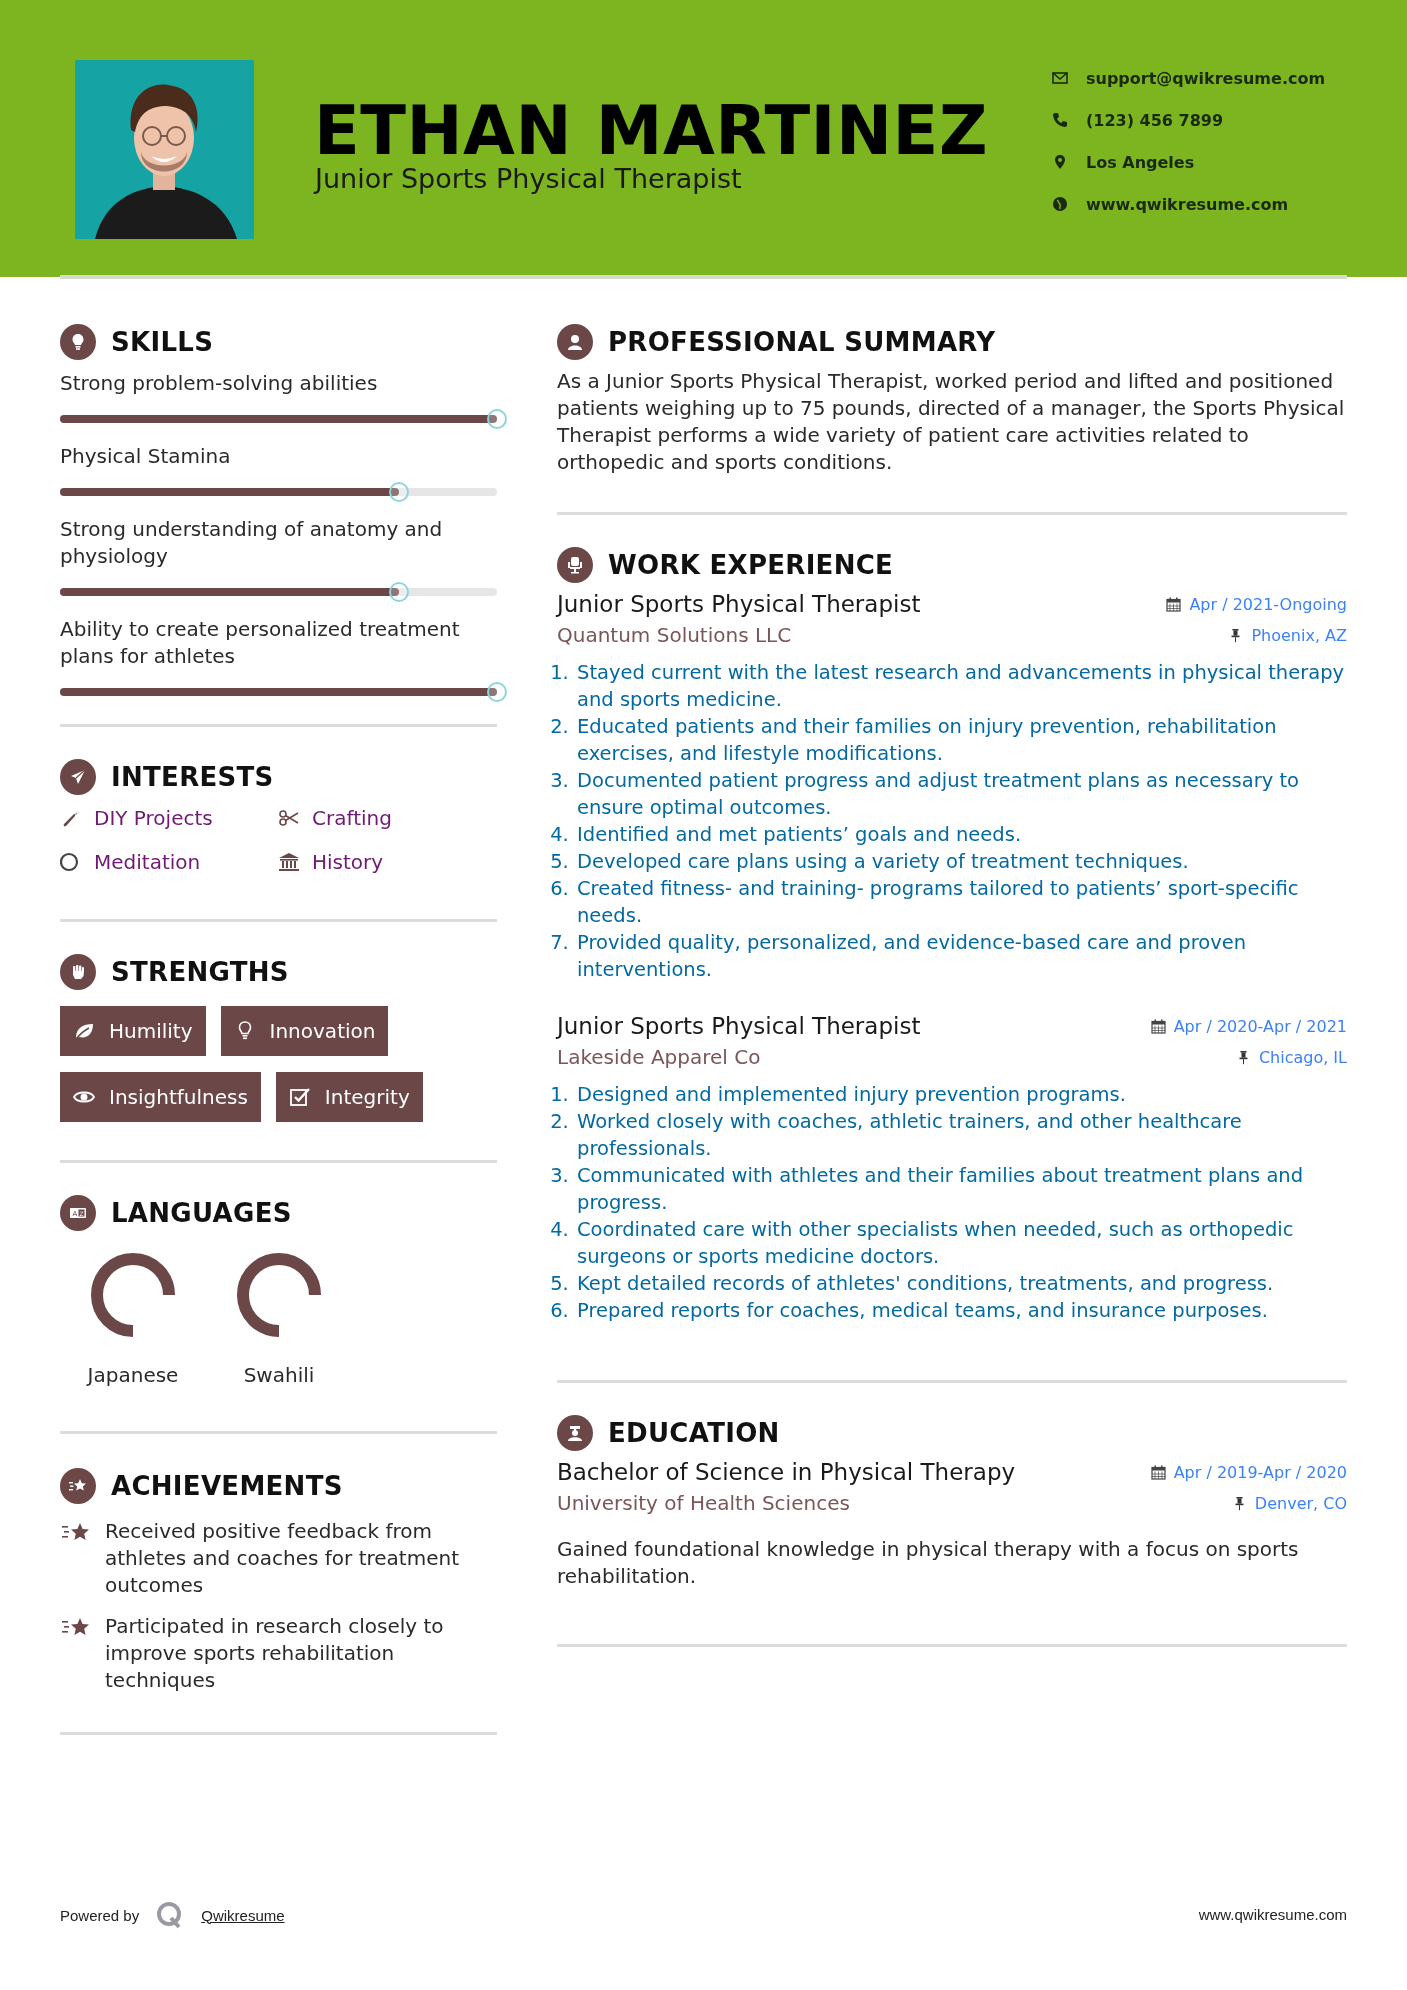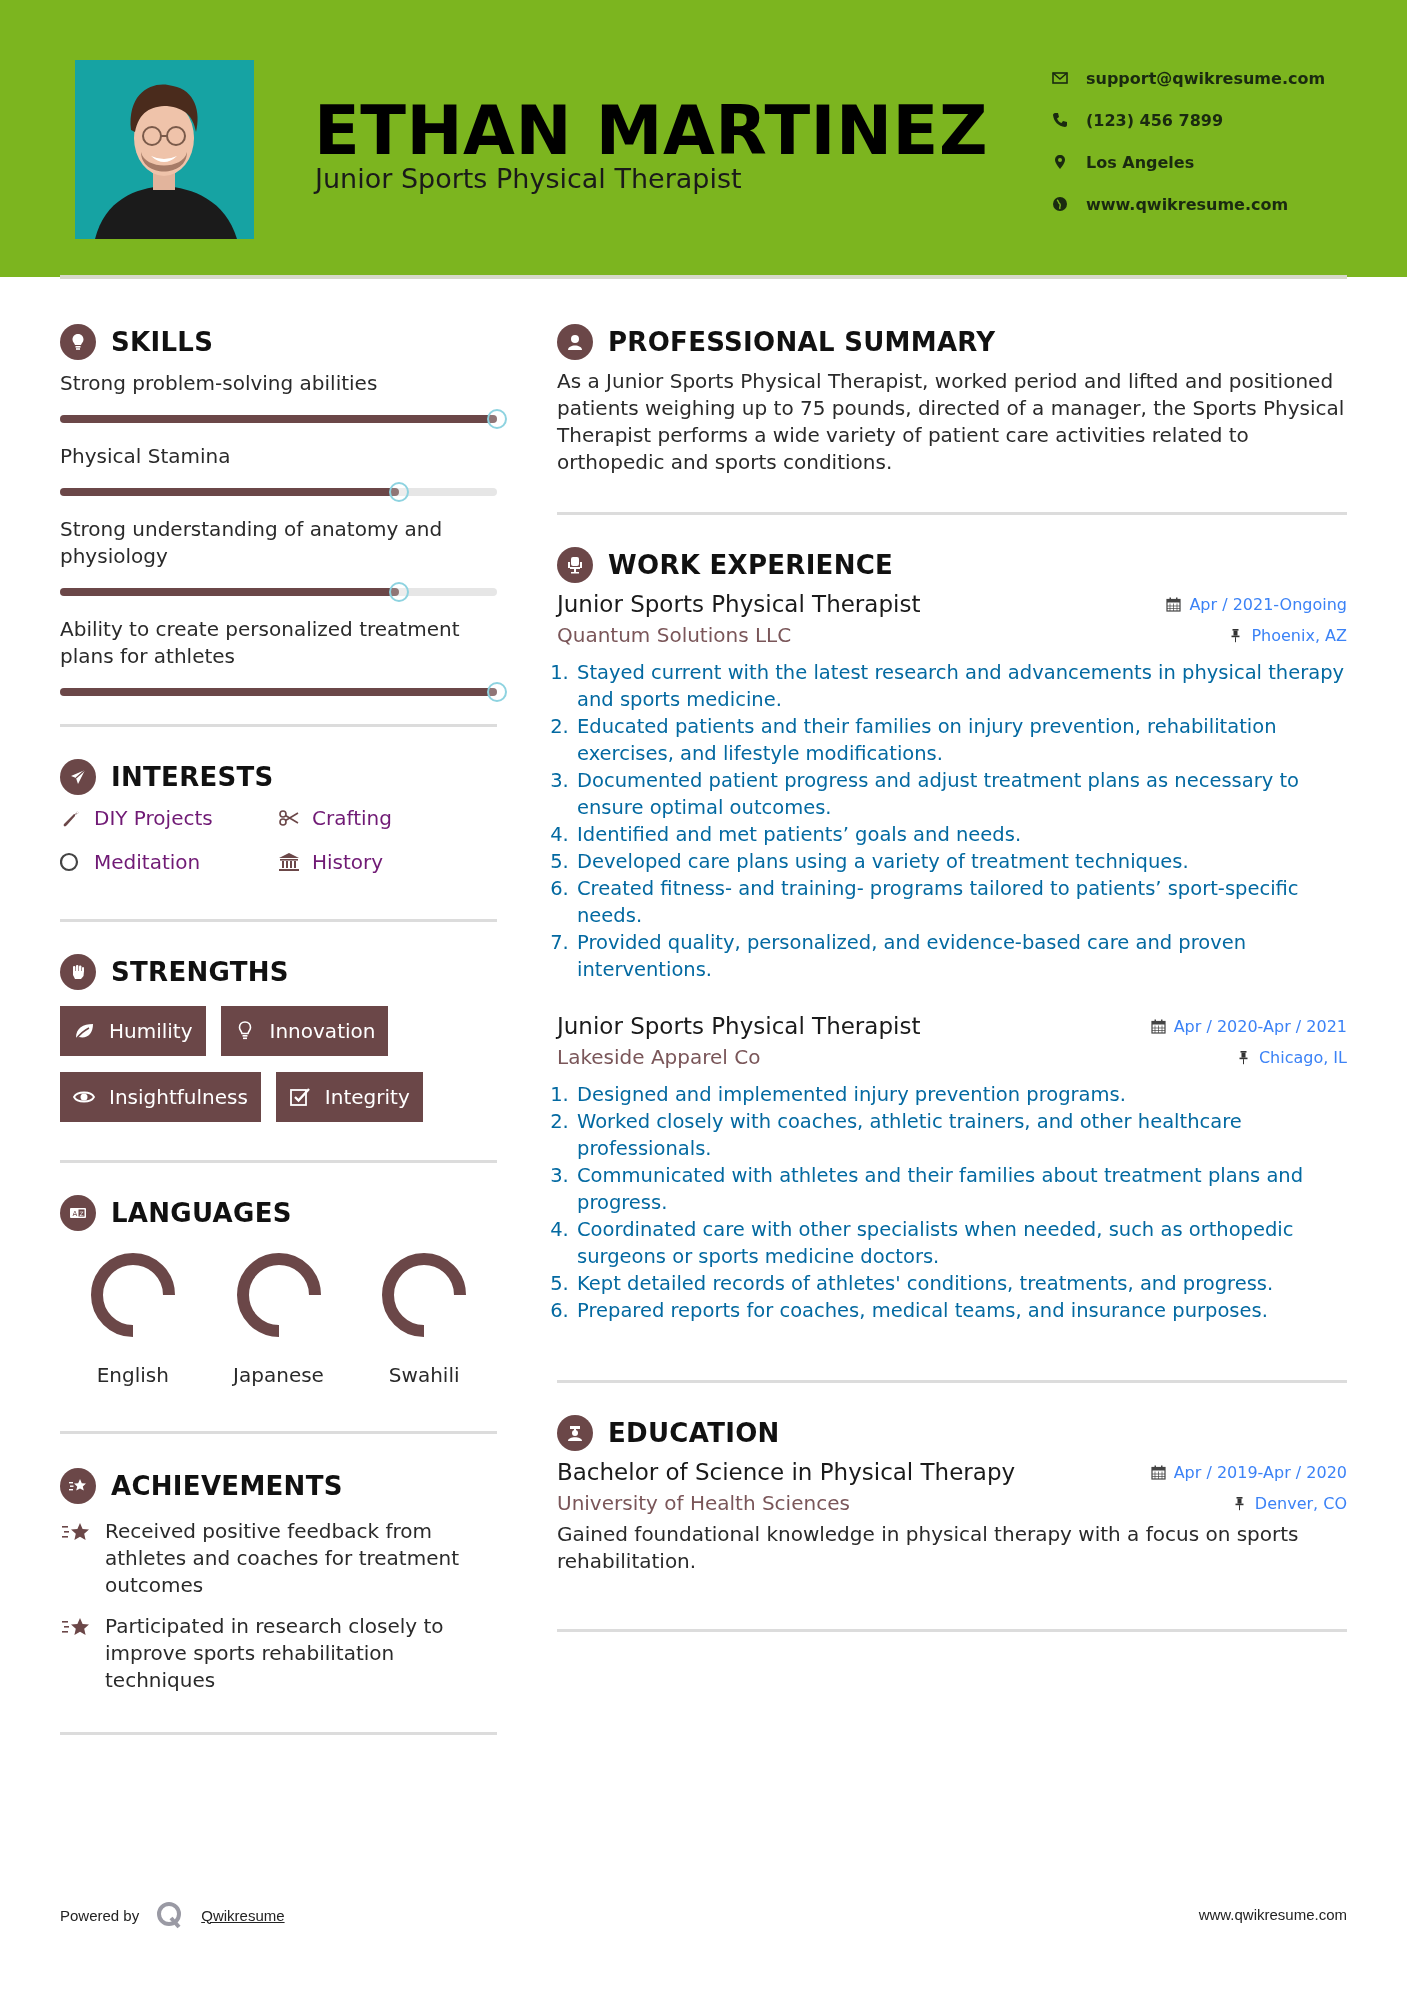--- a/index.html
+++ b/index.html
@@ -297,26 +297,20 @@
             <text x="11.5" y="12.6" font-size="6" fill="#fff" font-family="DejaVu Sans, sans-serif">Z</text>
           </svg>
       </span>
       <span class="sec-title">LANGUAGES</span>
     </div>
     <div class="langs">
       <div class="lang">
         <svg viewBox="0 0 92 92">
           <path d="M46 82 A36 36 0 1 1 82 46" fill="none" stroke="#6b4748" stroke-width="12"></path>
         </svg>
-        <span class="lang-name">English</span>
-      </div>
-      <div class="lang">
-        <svg viewBox="0 0 92 92">
-          <path d="M46 82 A36 36 0 1 1 82 46" fill="none" stroke="#6b4748" stroke-width="12"></path>
-        </svg>
         <span class="lang-name">Japanese</span>
       </div>
       <div class="lang">
         <svg viewBox="0 0 92 92">
           <path d="M46 82 A36 36 0 1 1 82 46" fill="none" stroke="#6b4748" stroke-width="12"></path>
         </svg>
         <span class="lang-name">Swahili</span>
       </div>
     </div>
   </section>
@@ -501,21 +495,21 @@
         <span class="job-loc">
           <svg viewBox="0 0 15 15">
               <rect x="4.5" y="1" width="6" height="1.6" fill="#333"></rect>
               <rect x="5.5" y="2.6" width="4" height="5" fill="#333"></rect>
               <rect x="3.5" y="7.6" width="8" height="1.6" fill="#333"></rect>
               <rect x="7" y="9.2" width="1" height="5" fill="#333"></rect>
             </svg>
           <span>Denver, CO</span>
         </span>
       </div>
-      <p class="body-text" style="margin-top:6px;">Gained foundational knowledge in physical therapy with a focus on sports rehabilitation.</p>
+      <p class="body-text" style="margin-top:21px;">Gained foundational knowledge in physical therapy with a focus on sports rehabilitation.</p>
     </div>
   </section>
 
   <div class="divider" style="margin-top:54px;"></div>
 </div>
 
 <div class="footer-left">
   <span>Powered by</span>
   <svg viewBox="0 0 30 30">
       <circle cx="14" cy="14" r="10" fill="none" stroke="#9a9aa4" stroke-width="4"></circle>

